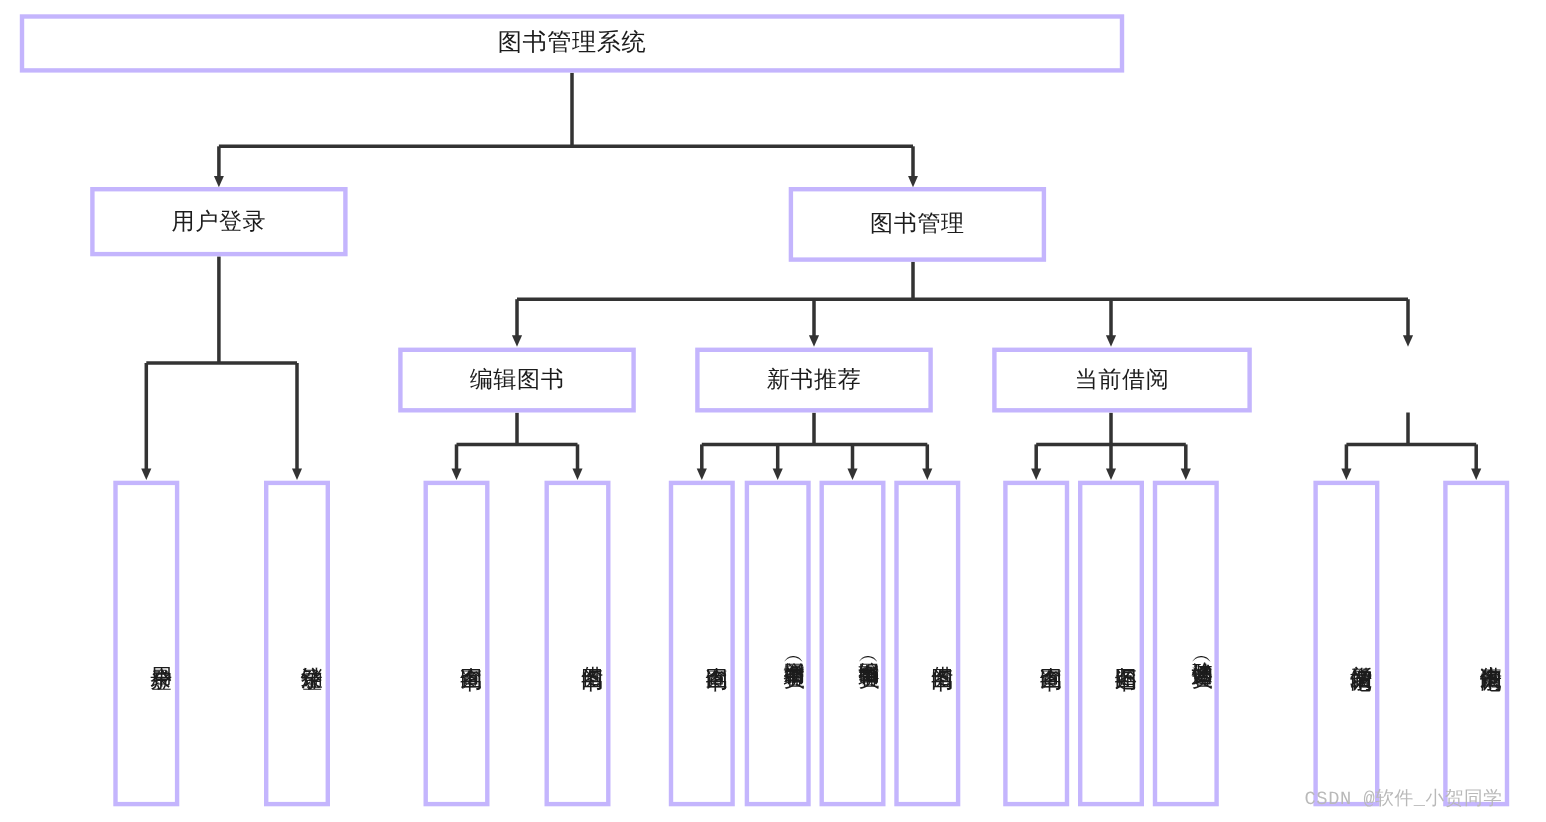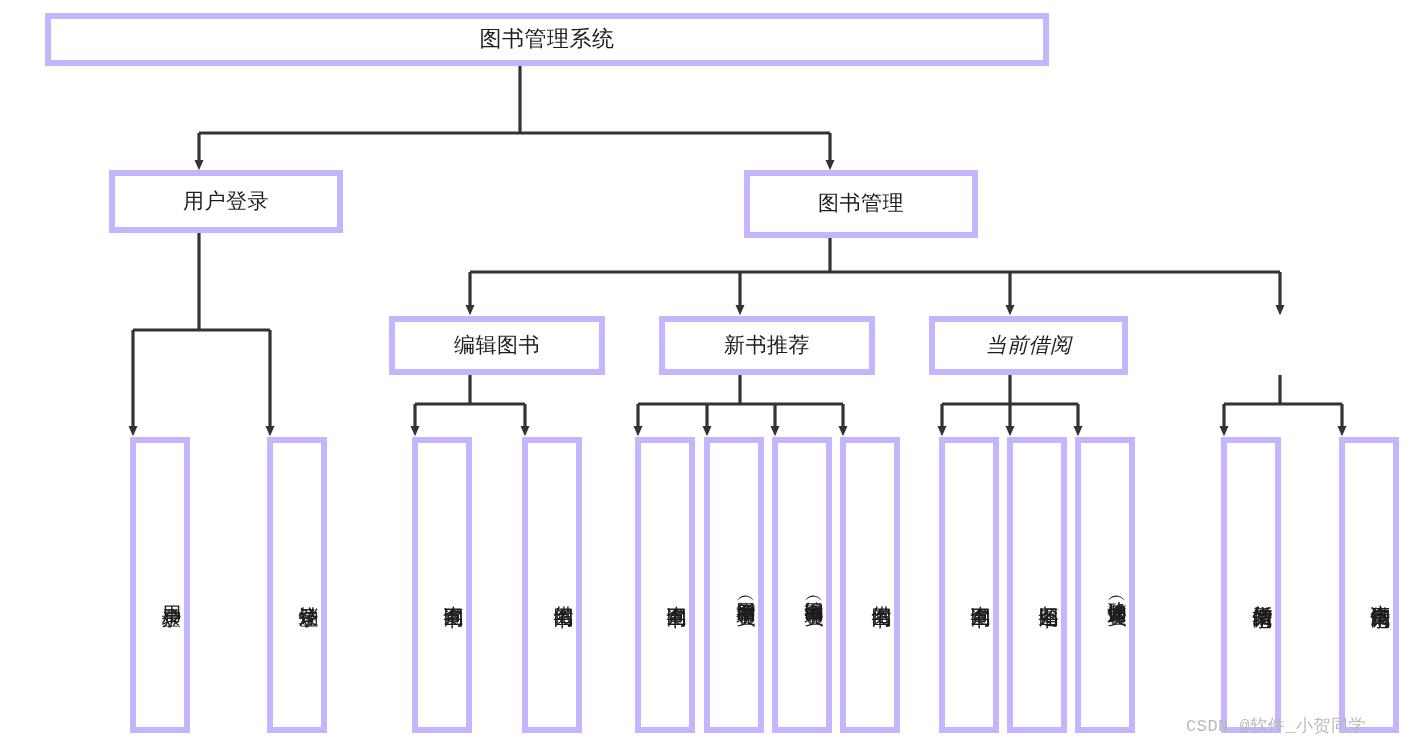--- a/index.html
+++ b/index.html
@@ -21,26 +21,25 @@
     left: 0;
     top: 0;
     width: 1405px;
     height: 747px;
     pointer-events: none;
   }
   .node {
     position: absolute;
     box-sizing: border-box;
     background: #ffffff;
-    border: 6px solid #c4b5fd;
+    border: 4px solid #c4b5fd;
     display: flex;
     align-items: center;
     justify-content: center;
     color: #1c1c1c;
-    margin-left: 27px;
   }
   .node-h {
     font-size: 21px;
     line-height: 1.2;
     letter-spacing: 0.5px;
     white-space: nowrap;
   }
   .node-root {
     font-size: 22px;
   }
@@ -133,21 +132,21 @@
   <div class="node node-h node-root" style="left:18px; top:13px; width:1004px; height:53px;">图书管理系统</div>
 
   <div class="node node-h" style="left:82px; top:170px; width:234px; height:63px;">用户登录</div>
 
   <div class="node node-h" style="left:717px; top:170px; width:234px; height:68px;">图书管理</div>
 
   <div class="node node-h" style="left:362px; top:316px; width:216px; height:59px;">编辑图书</div>
 
   <div class="node node-h" style="left:632px; top:316px; width:216px; height:59px;">新书推荐</div>
 
-  <div class="node node-h" style="left:902px; top:316px; width:199px; height:59px;font-style:italic;">当前借阅</div>
+  <div class="node node-h" style="left:902px; top:316px; width:236px; height:59px;">当前借阅</div>
 
 
   <div class="node node-v" style="left:103px; top:437px; width:60px; height:296px;">用户登录</div>
 
   <div class="node node-v" style="left:240px; top:437px; width:60px; height:296px;">注销登录</div>
 
   <div class="node node-v" style="left:385px; top:437px; width:60px; height:296px;">查询图书</div>
 
   <div class="node node-v" style="left:495px; top:437px; width:60px; height:296px;">借阅图书</div>
 

